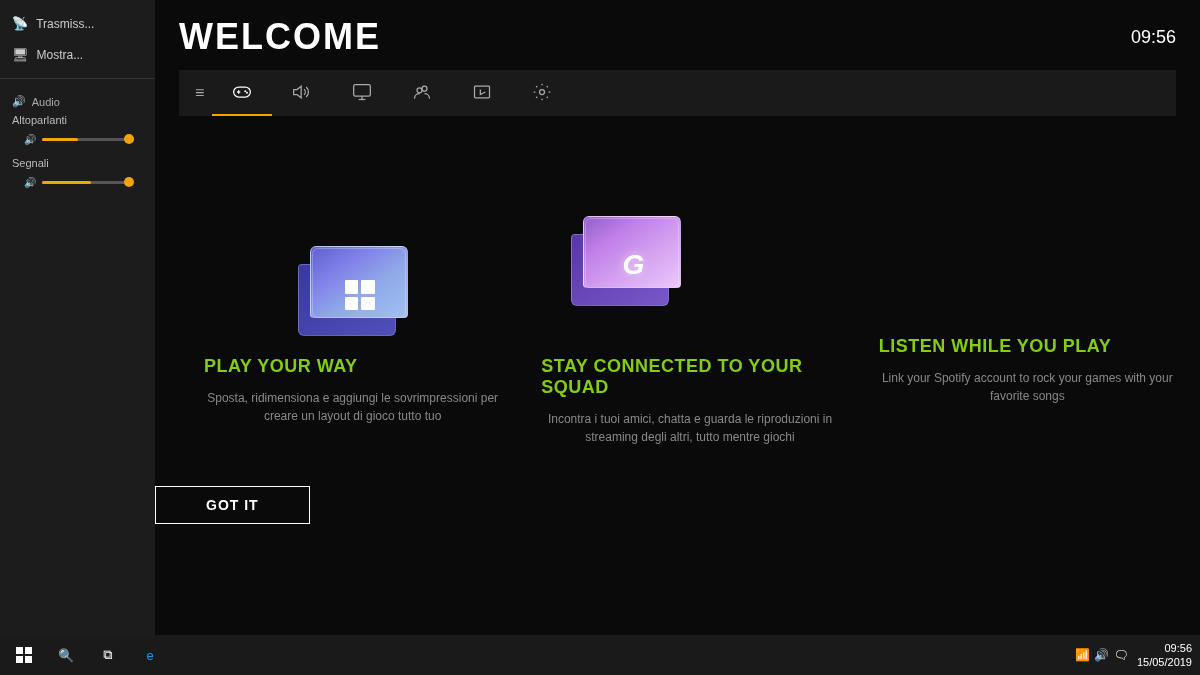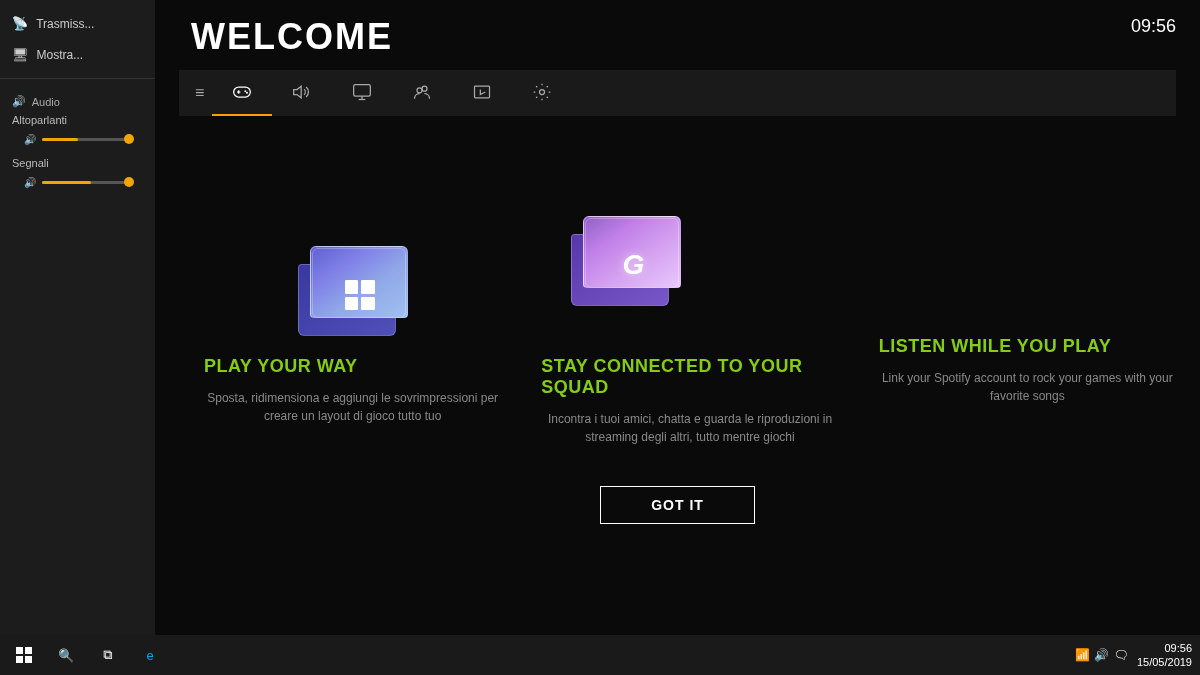--- a/index.html
+++ b/index.html
@@ -157,22 +157,22 @@
       top: 0;
       right: 0;
       bottom: 40px;
       background: #0a0a0a;
       z-index: 20;
     }
 
     
     .modal-header {
       display: flex;
-      align-items: flex-start;
-      padding: 16px 24px 0 36px;
+      align-items: center;
+      padding: 16px 24px 0 24px;
       gap: 20px;
     }
     .modal-title {
       color: white;
       font-size: 36px;
       font-weight: 700;
       letter-spacing: 2px;
       text-transform: uppercase;
     }
     .modal-time {
@@ -243,21 +243,21 @@
     .feature-desc {
       color: #888;
       font-size: 12px;
       line-height: 1.5;
       text-align: center;
     }
 
     
     .got-it-row {
       display: flex;
-      justify-content: center;
+      justify-content: flex-start;
       padding: 20px 0;
     }
     .got-it-btn {
       border: 1.5px solid white;
       background: transparent;
       color: white;
       padding: 10px 50px;
       font-size: 14px;
       font-weight: 600;
       letter-spacing: 1px;

